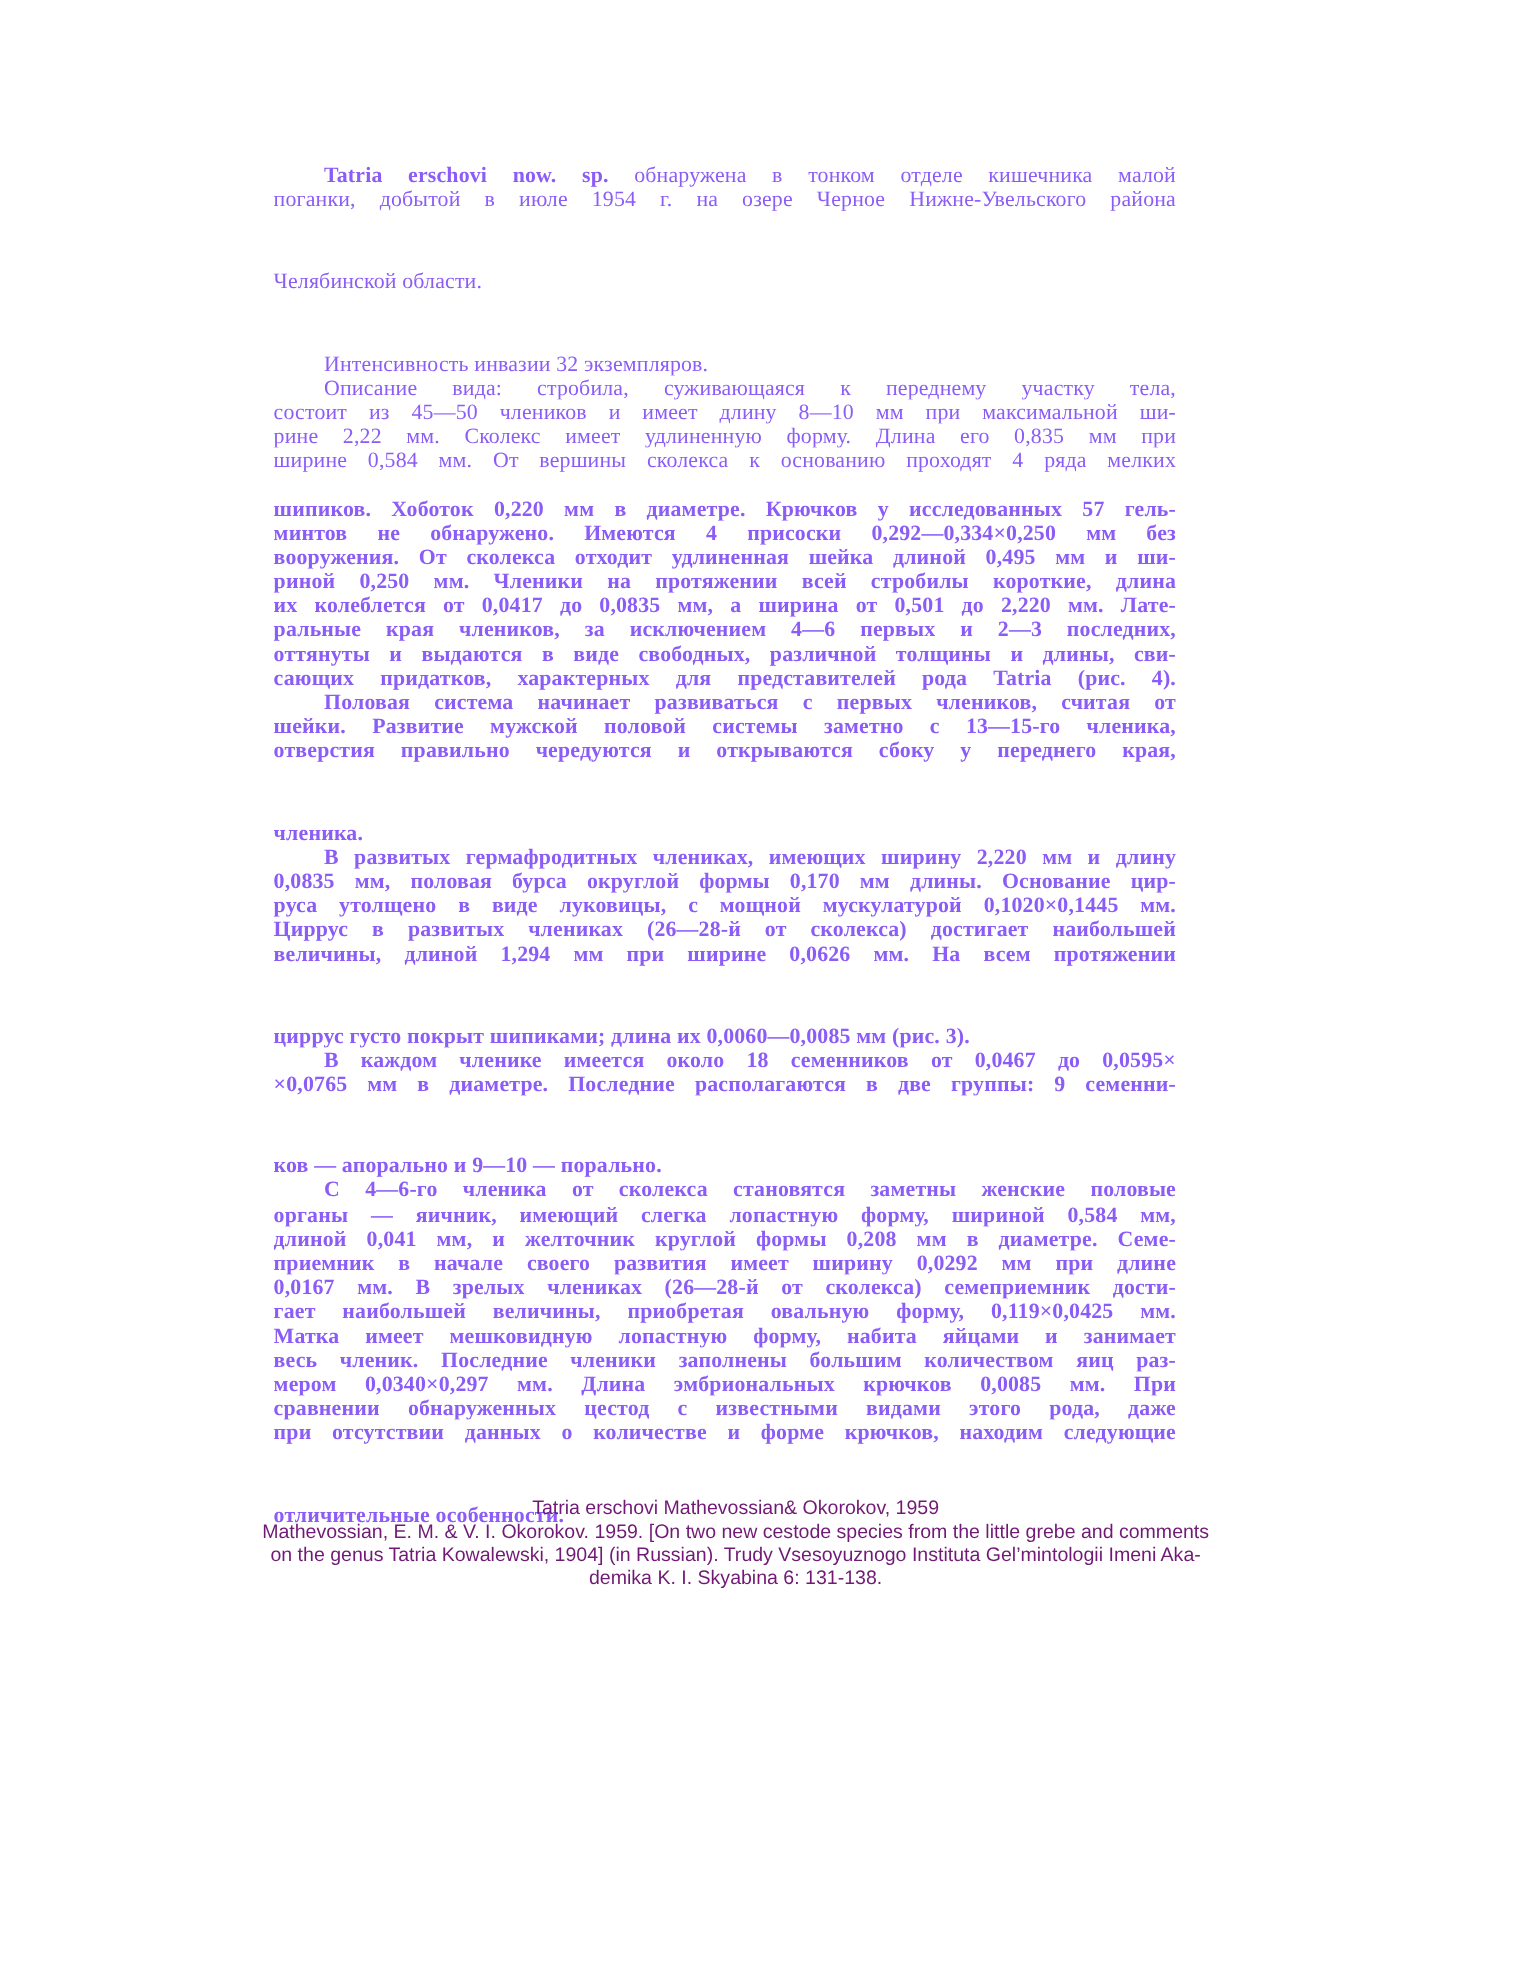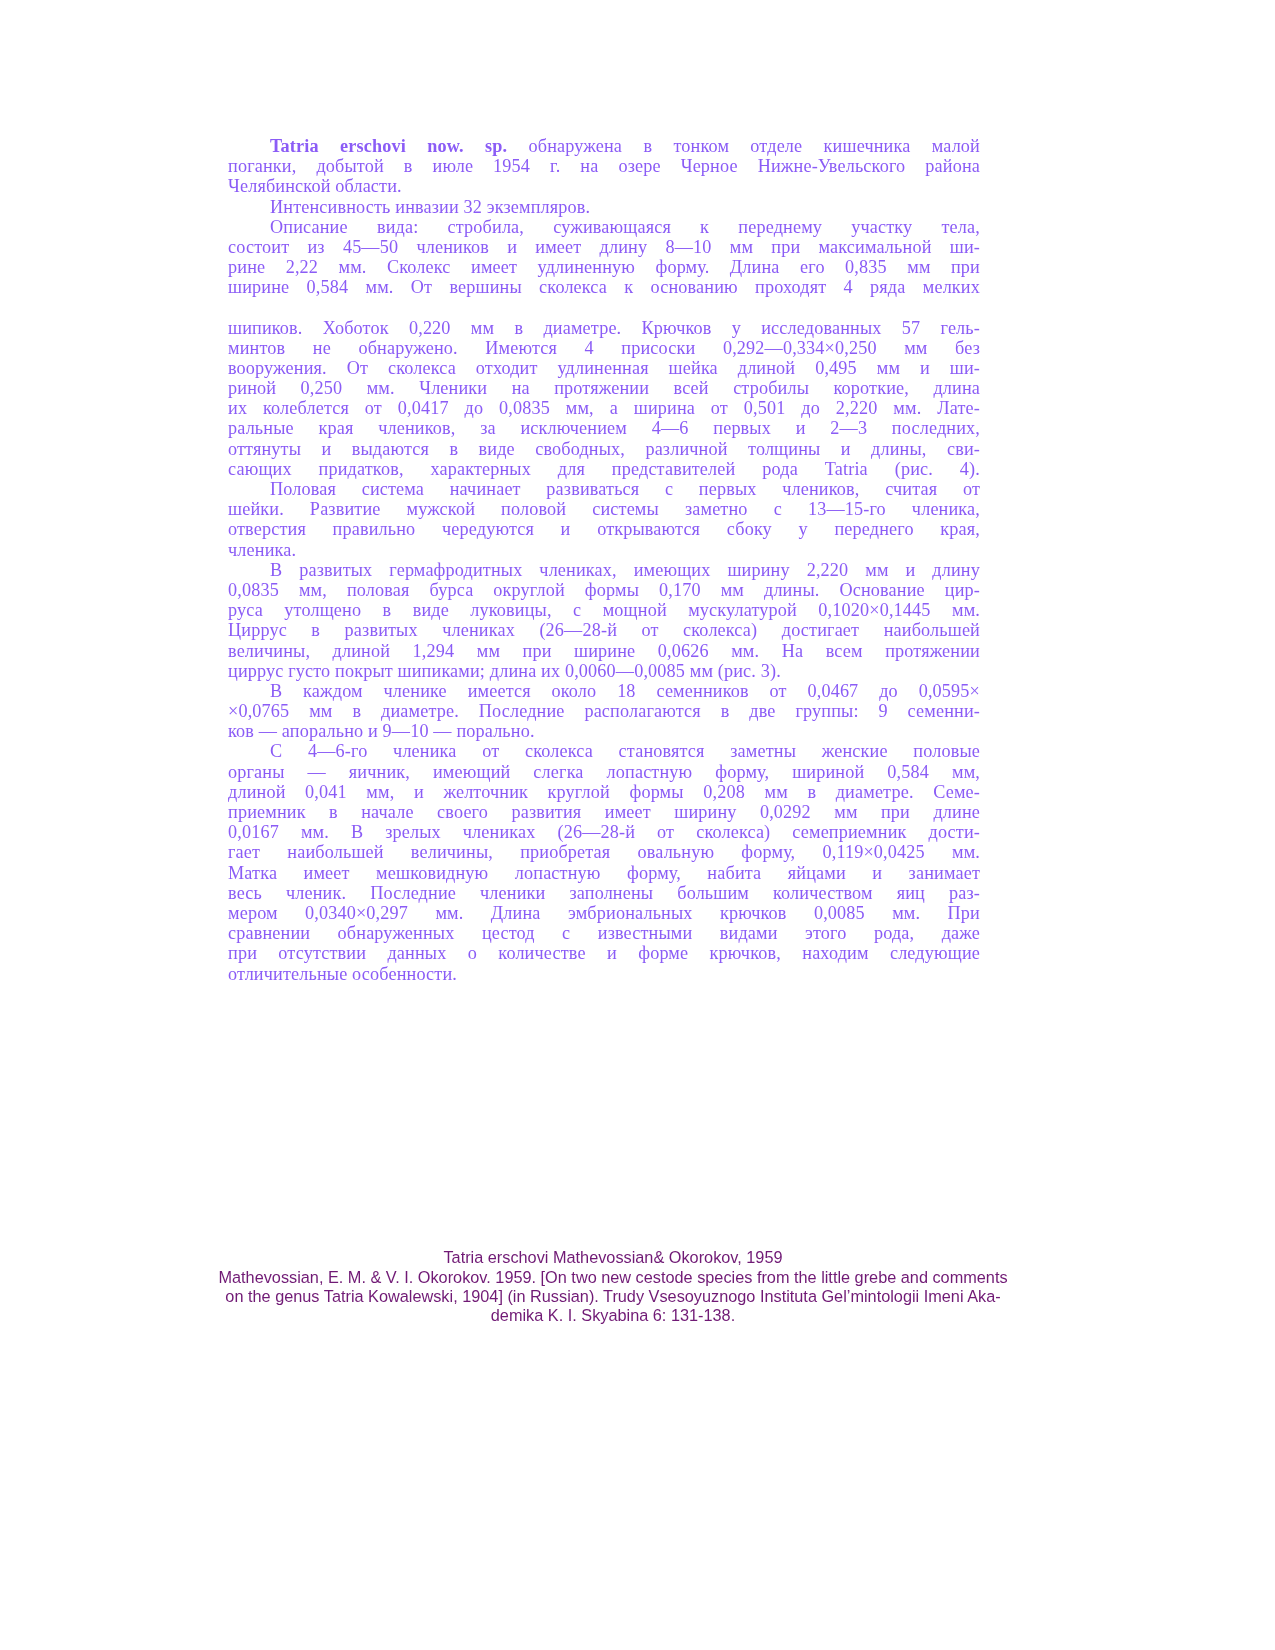--- a/index.html
+++ b/index.html
@@ -4,25 +4,25 @@
 <style>
   html, body { margin: 0; padding: 0; background: #ffffff; }
   body { width: 1275px; height: 1650px; position: relative; overflow: hidden; }
   .scan {
     position: absolute; left: 228px; top: 136px; width: 752px;
     font-family: "Liberation Serif", "DejaVu Serif", serif;
     color: #8b5cf6; font-size: 18.2px; line-height: 20.2px;
     text-align: justify; letter-spacing: 0.15px;
   }
   .scan .line { display: block; white-space: nowrap; text-align-last: justify; height: 20.2px; overflow: hidden; }
-  .scan .line.last { text-align-last: left; }
+  .scan .line.last { text-align-last: left; margin-top: 48px; }
   .scan .indent { padding-left: 42px; }
   .scan b { font-weight: bold; }
   .scan .gap { height: 20px; }
-  .block2 { font-weight: normal; }
+  .block2 { font-weight: bold; }
   .caption {
     position: absolute; left: 143px; width: 940px;
     font-family: "Liberation Sans", "DejaVu Sans", sans-serif;
     color: #701a75; font-size: 16.3px; line-height: 19px; text-align: center;
   }
   .cap-title { top: 1248px; }
   .cap-ref { top: 1268px; }
 </style>
 </head>
 <body>

